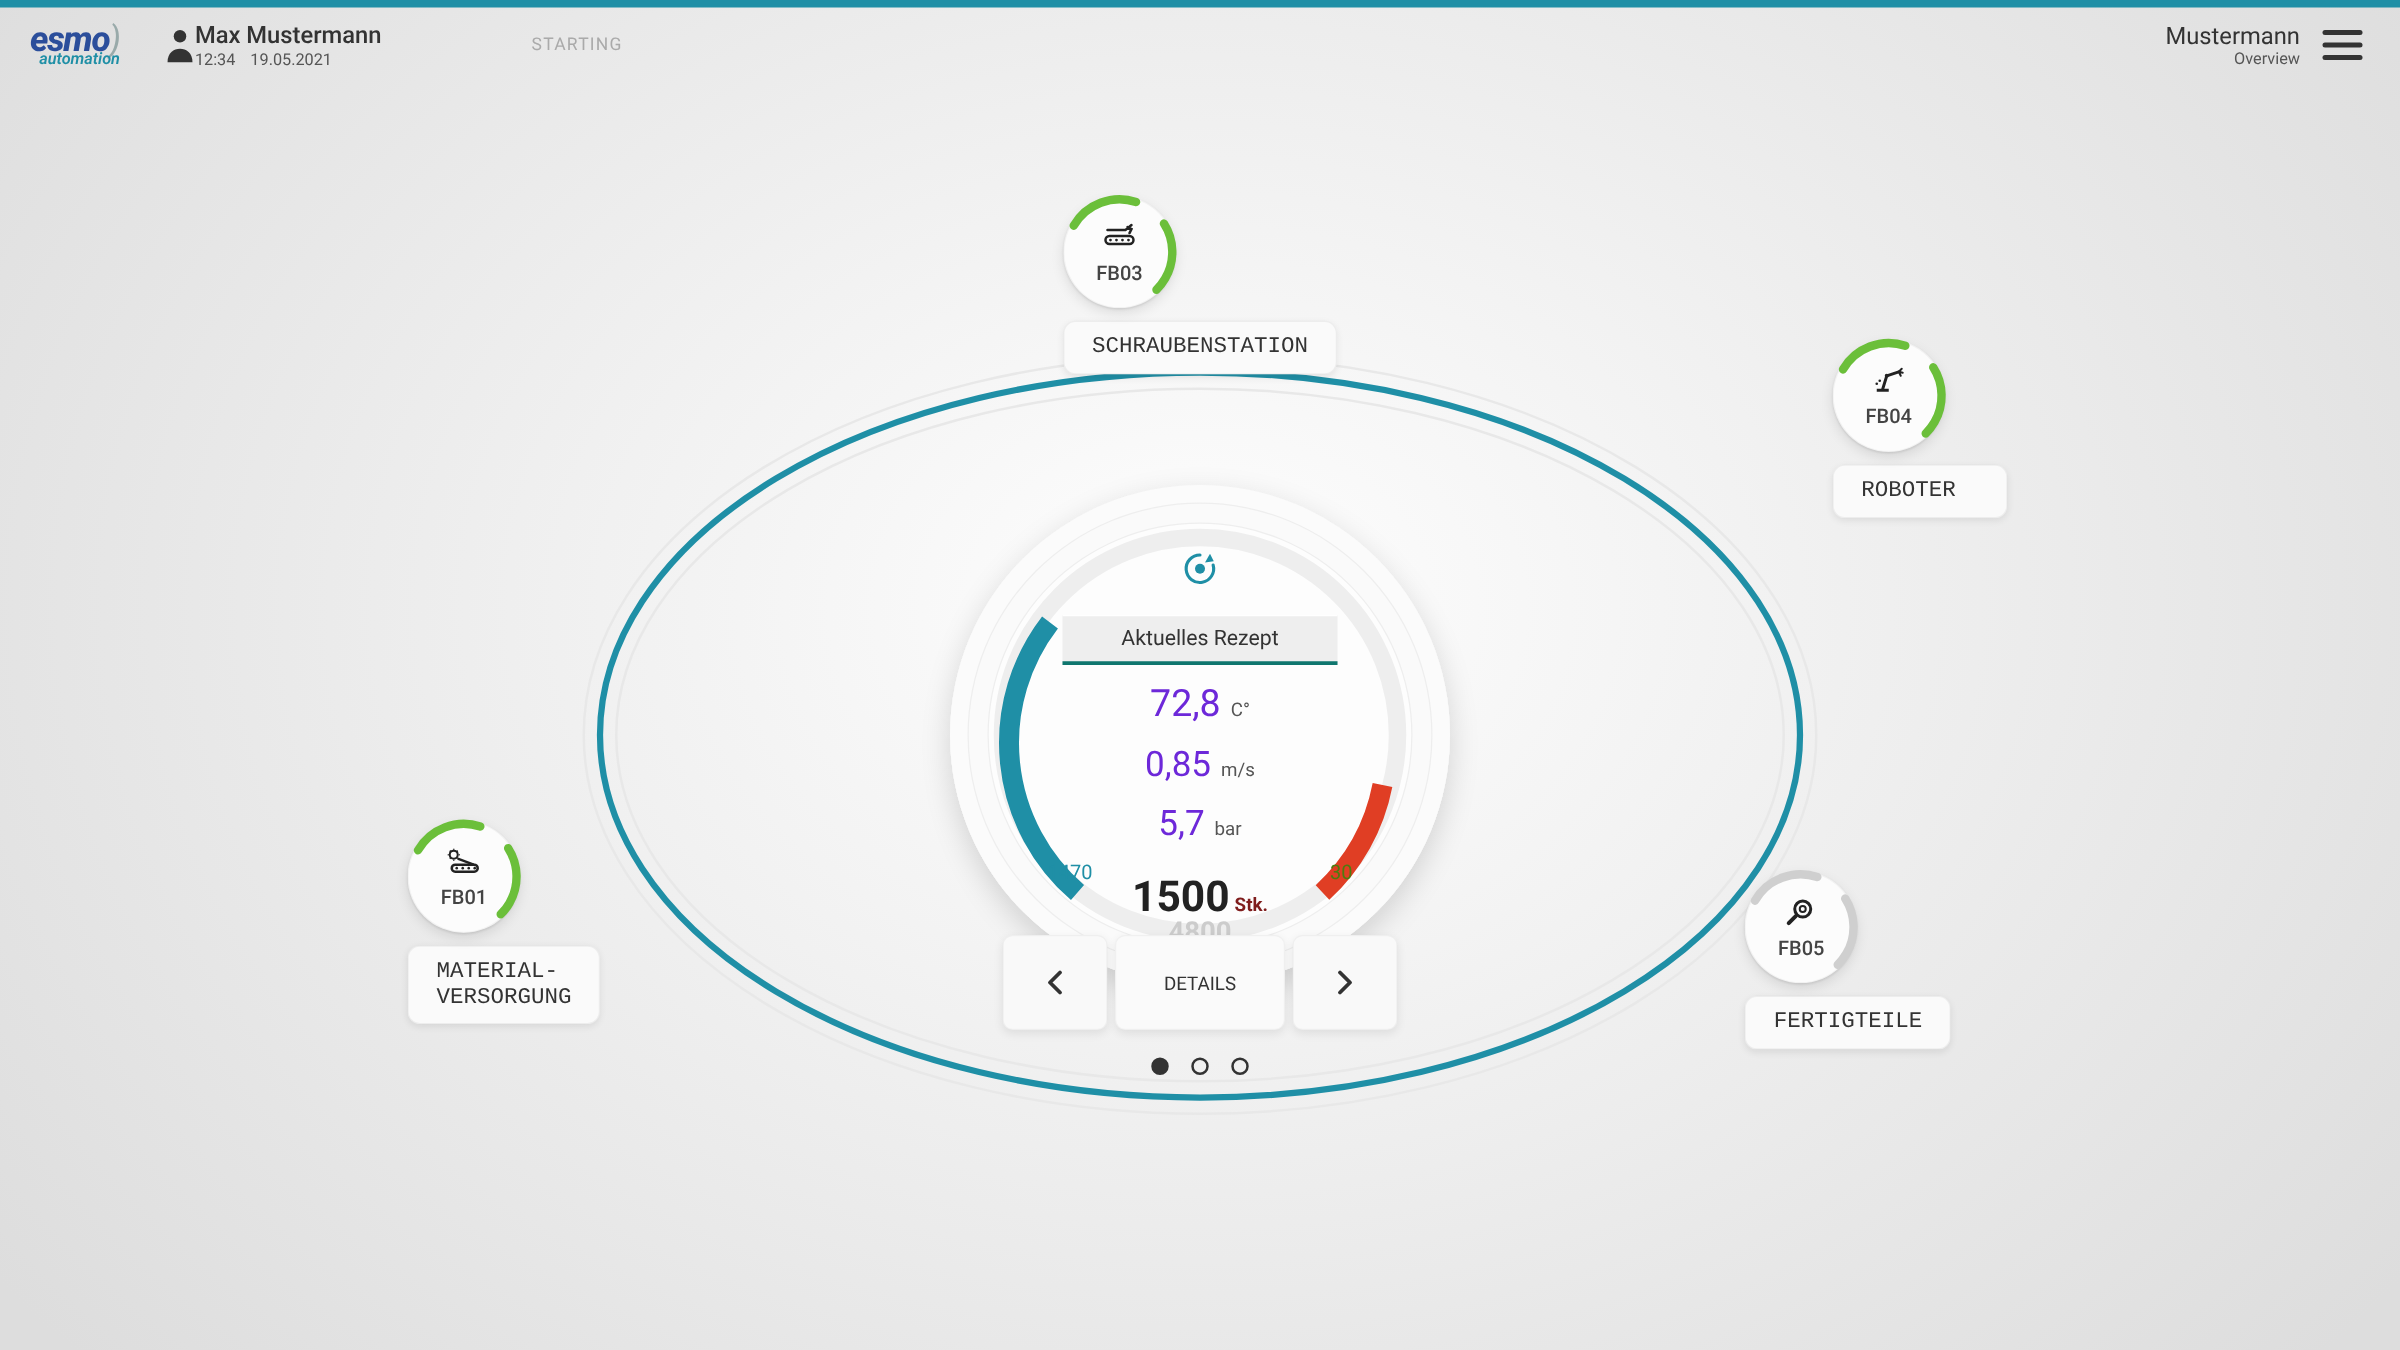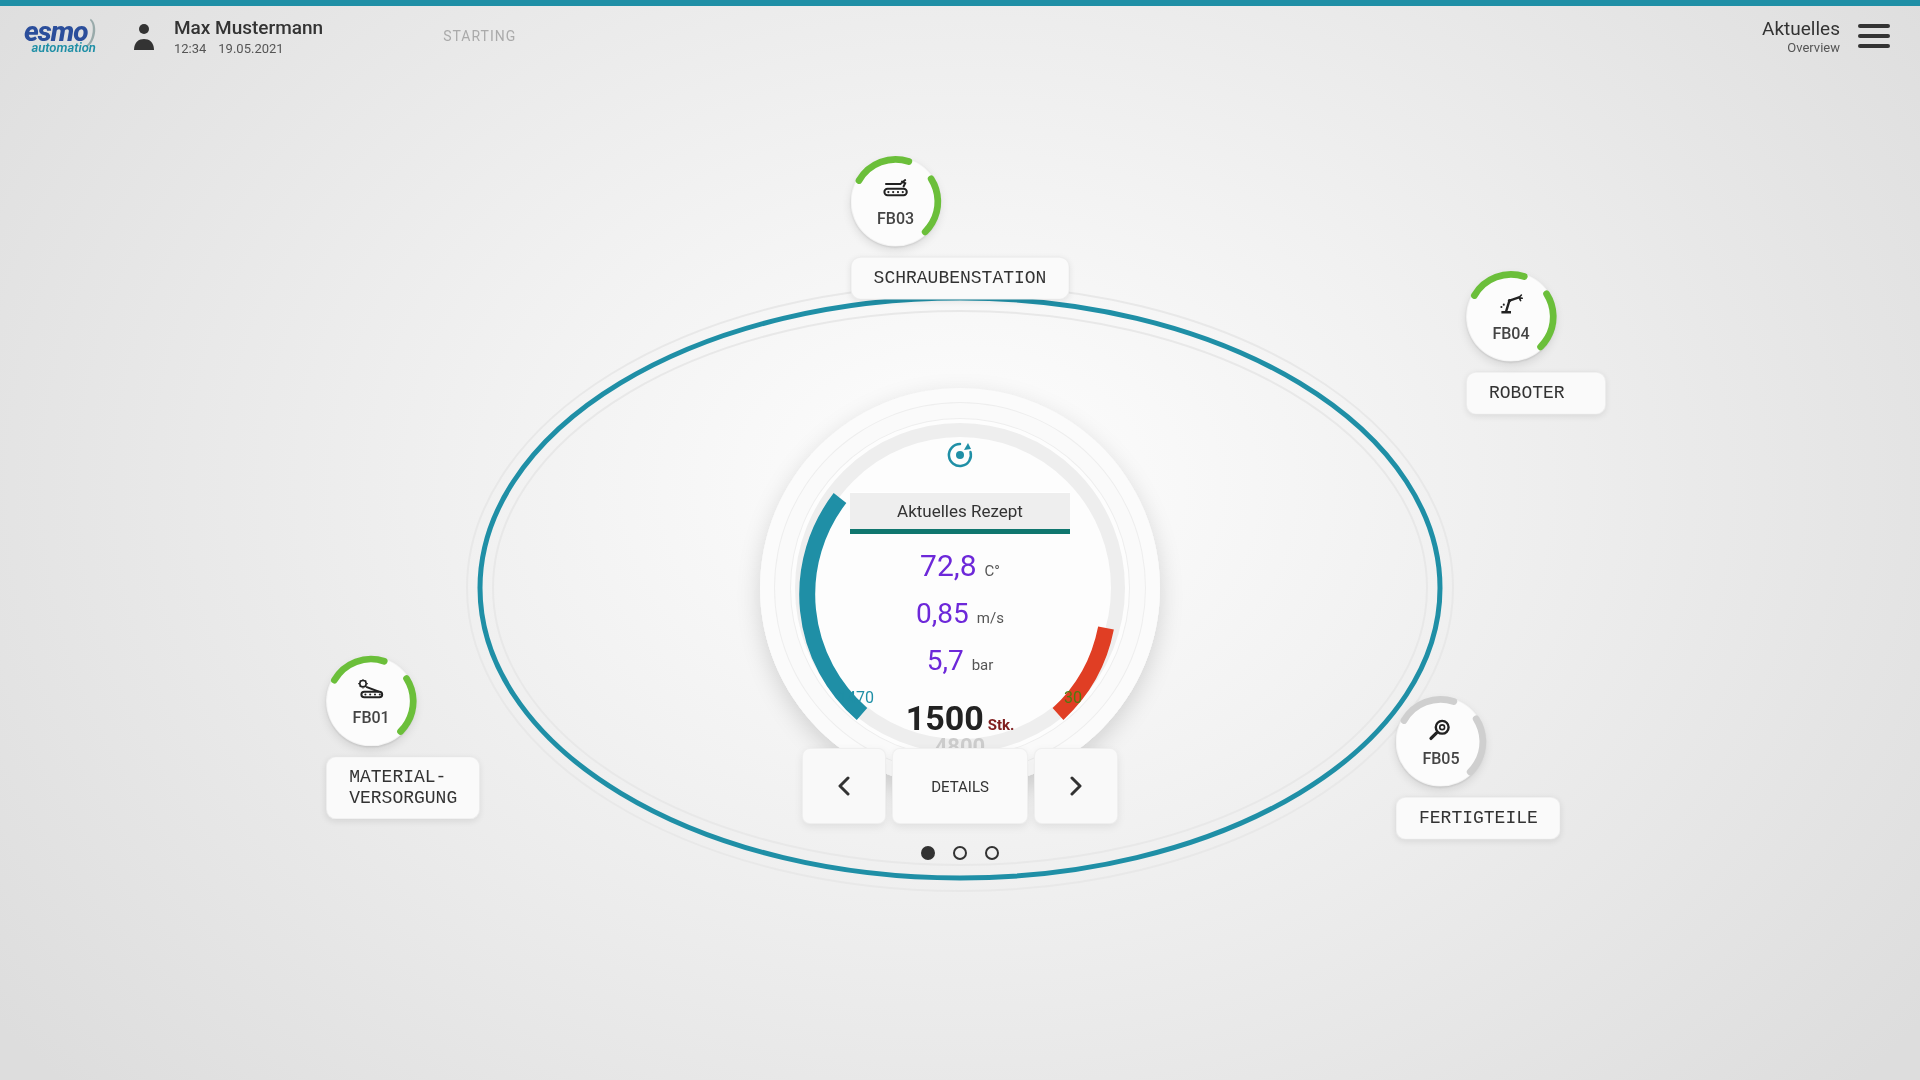--- a/index.html
+++ b/index.html
@@ -9,21 +9,21 @@
       background: radial-gradient(ellipse 1200px 900px at 50% 45%, #fefefe 0%, #f1f1f1 40%, #dddddd 100%);
       color: #2a2a2a;
     }
     
     .topbar-stripe { height: 6px; background: #1f8fa6; }
     .topbar { display: flex; align-items: center; padding: 10px 30px 12px 24px; }
     .logo { display: flex; flex-direction: column; line-height: 0.9; }
     .logo-main { font-size: 28px; font-weight: 800; font-style: italic; color: #2b4e9b; letter-spacing: -1px; }
     .logo-main .paren { color: #9aa; font-weight: 400; }
     .logo-sub { font-size: 13px; color: #1f8fa6; font-style: italic; font-weight: 600; align-self: flex-end; margin-top: -2px; }
-    .user-block { display: flex; align-items: center; gap: 18px; margin-left: 36px; }
+    .user-block { display: flex; align-items: center; margin-left: 36px; }
     .user-icon svg { width: 24px; height: 28px; display: block; }
     .user-text { display: flex; flex-direction: column; }
     .user-name { font-size: 19px; font-weight: 500; color: #333; }
     .user-meta { font-size: 13px; color: #555; margin-top: 2px; }
     .user-meta span + span { margin-left: 12px; }
     .status-text { margin-left: 120px; font-size: 14px; color: #aaa; letter-spacing: 1px; align-self: center; }
     .spacer { flex: 1; }
     .section-block { text-align: right; margin-right: 18px; }
     .section-title { font-size: 19px; color: #333; }
     .section-sub { font-size: 13px; color: #555; }
@@ -69,21 +69,21 @@
       box-shadow: 0 8px 24px rgba(0,0,0,0.15), inset 0 0 0 14px #fbfbfb, inset 0 0 0 15px #eee, inset 0 0 0 30px #fafafa, inset 0 0 0 31px #eee;
       position: relative;
     }
     .gauge-svg { position: absolute; inset: 30px; width: calc(100% - 60px); height: calc(100% - 60px); }
     .center-content {
       position: absolute; left: 50%; top: 0; transform: translateX(-50%);
       width: 220px; padding-top: 52px; text-align: center;
     }
     .refresh-icon svg { width: 30px; height: 30px; }
     .recipe-bar {
-      margin-top: 18px; background: #eeeeee; border-top: 1px solid #fff; border-bottom: 5px solid #0f766e;
+      margin-top: 18px; background: #eeeeee; border-top: 1px solid #fff; border-bottom: 3px solid #0f766e;
       padding: 8px 0; font-size: 17px; color: #333;
     }
     .metric { margin-top: 14px; display: flex; align-items: baseline; justify-content: center; gap: 8px; }
     .metric .val { font-size: 30px; font-weight: 400; color: #6d28d9; }
     .metric .unit { font-size: 15px; color: #555; }
     .metric.small .val { font-size: 28px; }
     .gauge-labels { position: absolute; left: 0; right: 0; top: 300px; display: flex; justify-content: space-between; padding: 0 78px; }
     .gauge-labels .good { color: #1f8fa6; font-size: 16px; }
     .gauge-labels .bad { color: #4d7c0f; font-size: 16px; }
     .count-block { position: absolute; left: 50%; transform: translateX(-50%); top: 310px; text-align: center; }
@@ -138,21 +138,21 @@
     <div class="user-text">
       <span class="user-name">Max Mustermann</span>
       <span class="user-meta">
         <span>12:34</span><span>19.05.2021</span>
       </span>
     </div>
   </div>
   <span class="status-text">STARTING</span>
   <div class="spacer"></div>
   <div class="section-block">
-    <div class="section-title">Aktuelles</div>
+    <div class="section-title">Mustermann</div>
     <div class="section-sub">Overview</div>
   </div>
   <div class="hamburger">
     <span></span>
       <span></span>
       <span></span>
   </div>
 </div>
 
 <div class="canvas">

